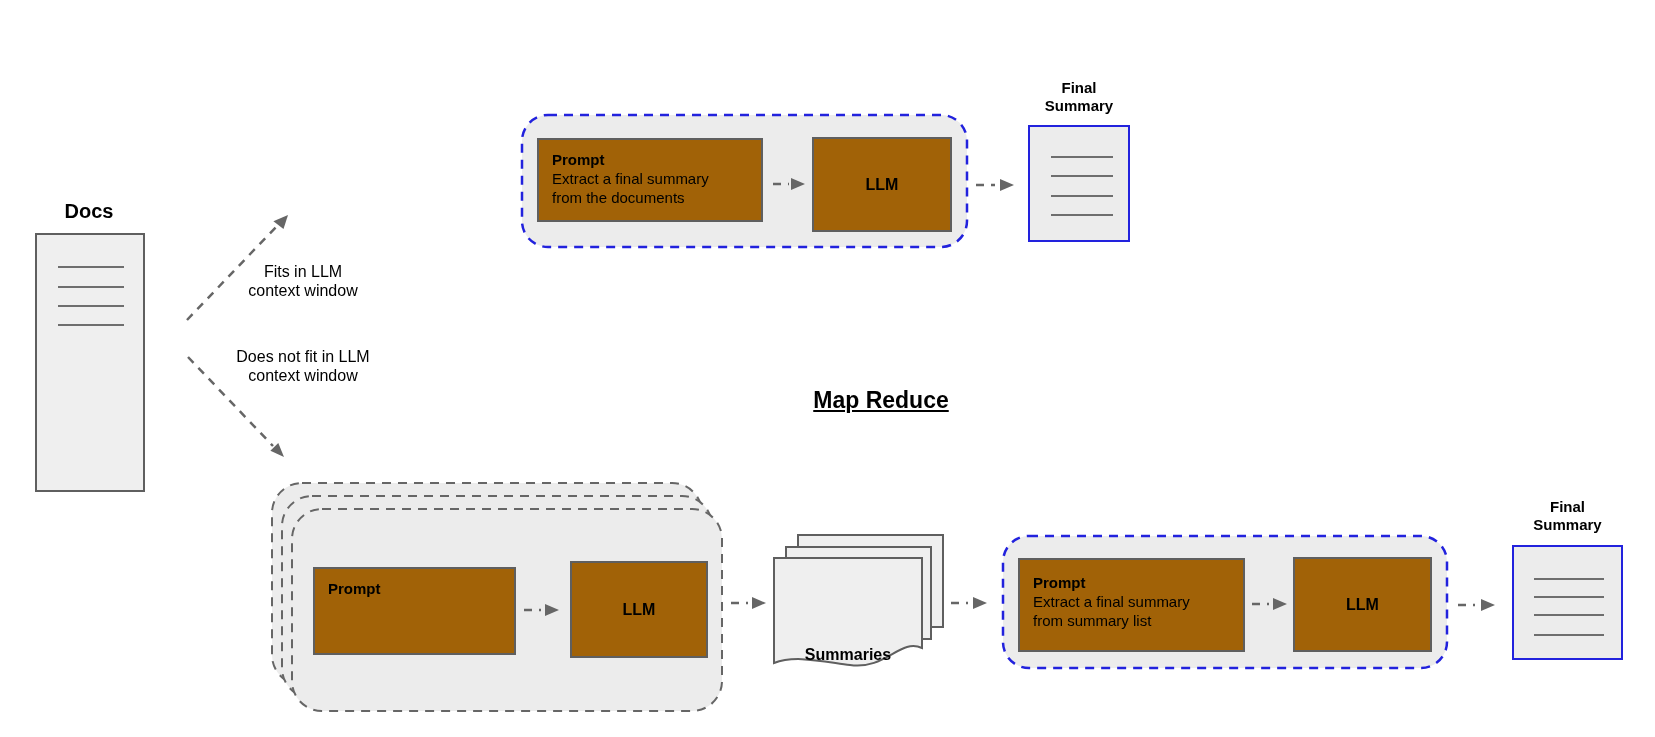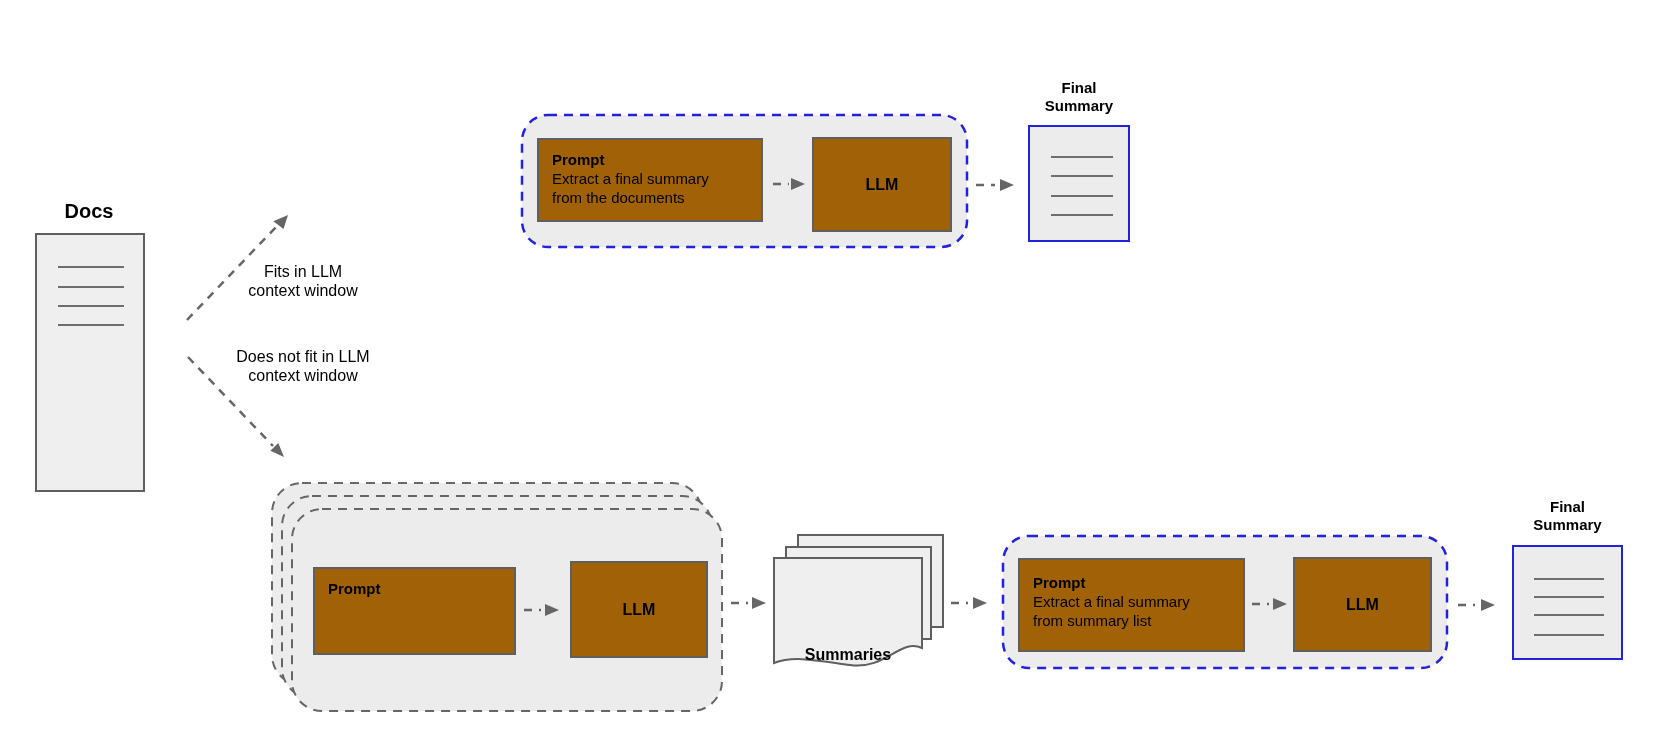--- a/index.html
+++ b/index.html
@@ -91,20 +91,21 @@
 
   <div class="mini-label" style="left:1028px;top:79px;width:102px;">Final
 Summary</div>
   <div class="doc-box blue" style="left:1028px;top:125px;width:102px;height:117px;background:#ececec;">
     <div class="doc-line" style="left:21px;width:62px;top:29px;"></div>
     <div class="doc-line" style="left:21px;width:62px;top:48px;"></div>
     <div class="doc-line" style="left:21px;width:62px;top:68px;"></div>
     <div class="doc-line" style="left:21px;width:62px;top:87px;"></div>
   </div>
 
+  <div class="abs section-title" style="left:756px;top:387px;width:250px;">Map Reduce</div>
 
   <div class="node-box" style="left:313px;top:567px;width:203px;height:88px;">
     <div class="prompt-text">
       <div class="prompt-title">Prompt</div>
     </div>
   </div>
 
   <div class="node-box llm-box" style="left:570px;top:561px;width:138px;height:97px;">
     <span>LLM</span>
   </div>

